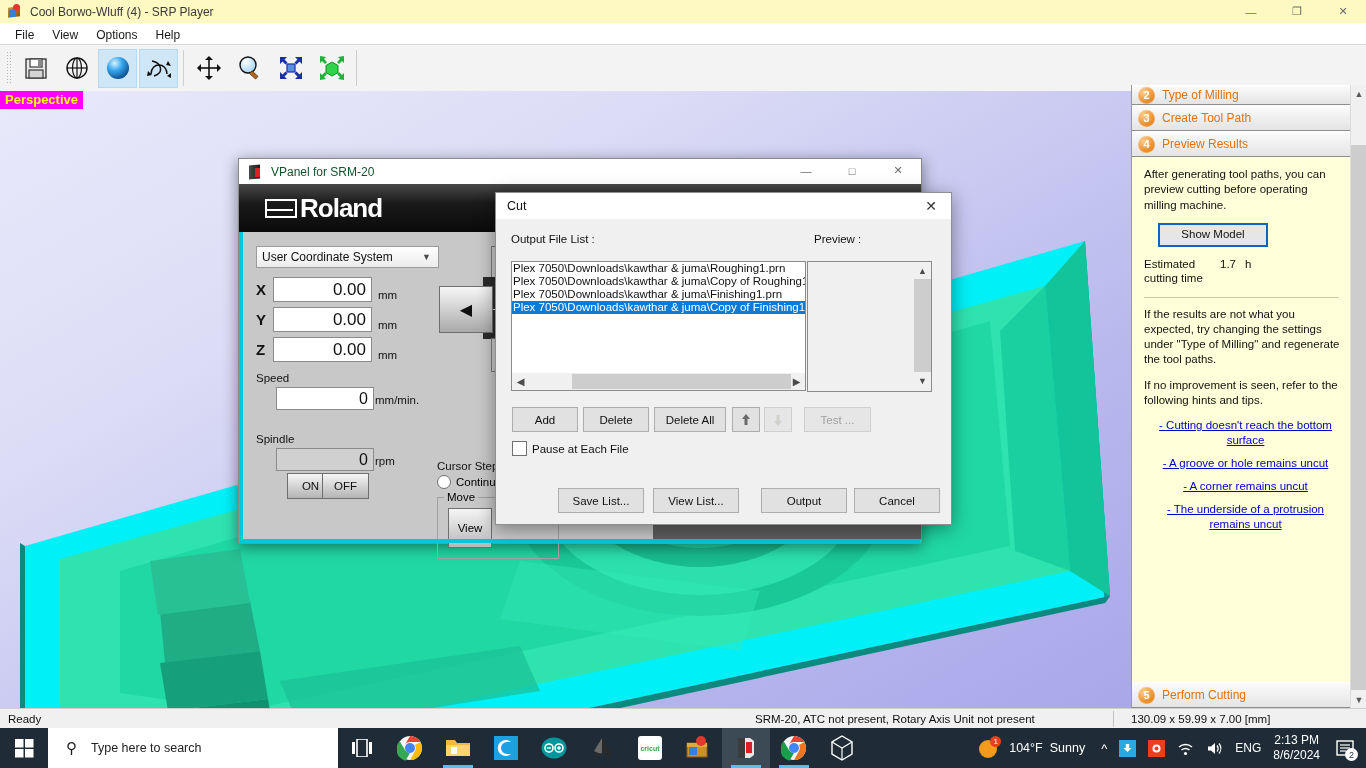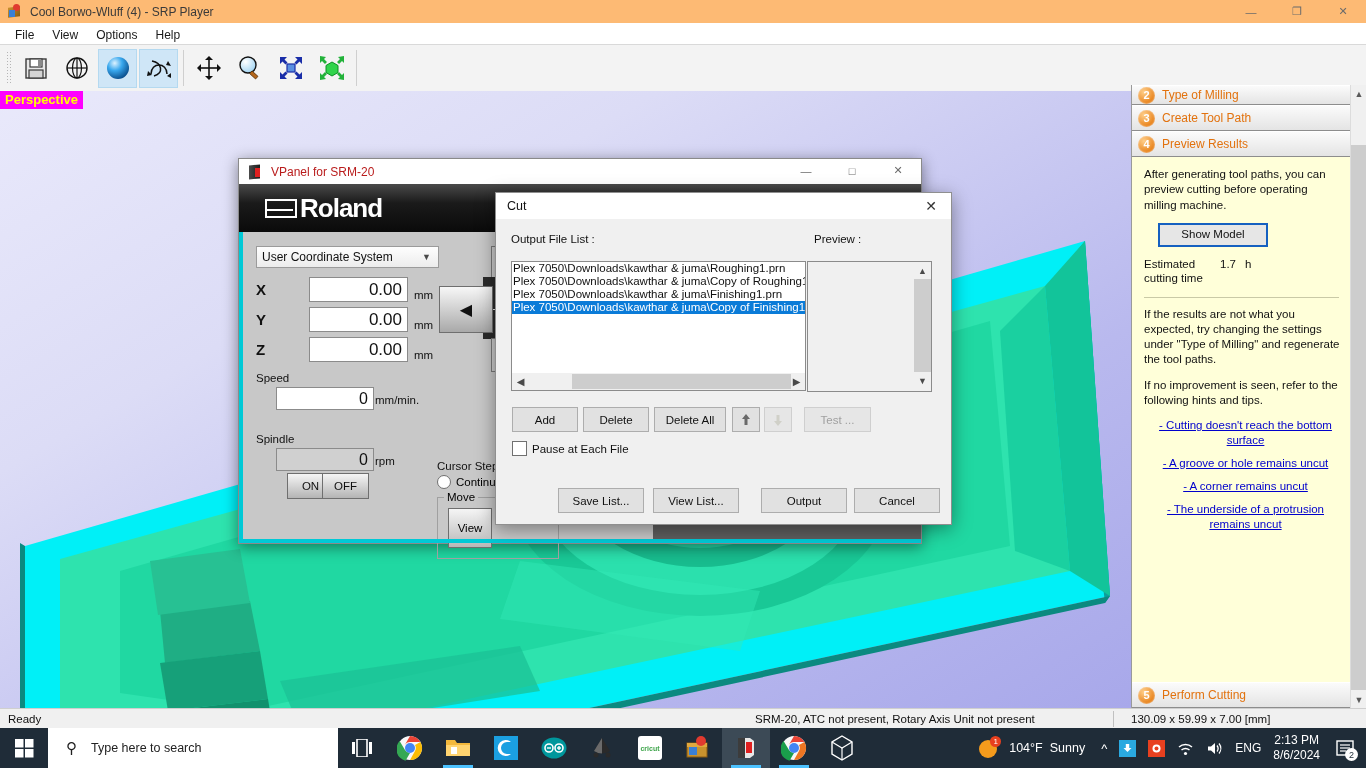--- a/index.html
+++ b/index.html
@@ -4,21 +4,21 @@
 <style>
   html,body{margin:0;padding:0;}
   body{
     width:1366px;height:768px;overflow:hidden;position:relative;
     font-family:"Liberation Sans", sans-serif;
     background:#ffffff;
     -webkit-font-smoothing:none;
   }
   
   #app-window{position:absolute;left:0;top:0;width:1366px;height:708px;background:#f0f0f0;}
-  #title-bar{height:23px;background:#fdba74;display:flex;align-items:center;position:relative;border-bottom:0px;}
+  #title-bar{height:23px;background:#fef9c3;display:flex;align-items:center;position:relative;border-bottom:0px;}
   #app-icon{width:16px;height:16px;margin-left:7px;margin-right:7px;position:relative;flex:0 0 auto;}
   #app-icon .i1{position:absolute;left:1px;top:3px;width:12px;height:10px;background:linear-gradient(135deg,#c8922e,#8a5a12);transform:skewY(-8deg);}
   #app-icon .i2{position:absolute;left:6px;top:0px;width:7px;height:7px;border-radius:50%;background:#e03a2f;}
   #app-icon .i3{position:absolute;left:2px;top:6px;width:6px;height:7px;background:#3a7fd5;}
   #app-title{font-size:12px;color:#3a3a3a;font-family:"Liberation Sans",sans-serif;}
   .win-btns{position:absolute;right:0;top:0;height:23px;display:flex;}
   .win-btn{width:46px;height:23px;display:flex;align-items:center;justify-content:center;color:#6b6b6b;font-size:11px;}
 
   #menu-bar{height:21px;background:#ffffff;display:flex;align-items:flex-end;padding-left:6px;}
   .menu-item{font-size:12px;color:#1a1a1a;padding:2px 9px;}
@@ -84,35 +84,35 @@
   #clock{color:#fff;font-size:12px;line-height:1.25;text-align:center;margin:0 10px 0 6px;}
   #weather{display:flex;align-items:center;color:#fff;font-size:12.5px;}
 
   
   #vpanel{position:absolute;left:238px;top:158px;width:682px;height:384px;background:#d4d0c8;
     box-shadow:0 3px 14px rgba(0,0,0,.45);border:1px solid #8a8a8a;}
   #vp-title{height:25px;background:#ffffff;display:flex;align-items:center;position:relative;}
   #vp-icon{width:16px;height:16px;margin-left:8px;margin-right:8px;position:relative;}
   #vp-icon .a{position:absolute;left:2px;top:1px;width:11px;height:14px;background:linear-gradient(90deg,#4a4a4a,#1c1c1c);transform:skewY(-6deg);}
   #vp-icon .b{position:absolute;left:8px;top:4px;width:5px;height:9px;background:#e02020;}
-  #vp-title-txt{font-size:12px;color:#b91c1c;}
+  #vp-title-txt{font-size:12px;color:#14532d;}
   #vp-banner{height:48px;background:linear-gradient(#4a4a4a 0%,#1a1a1a 40%,#0a0a0a 100%);display:flex;align-items:center;}
   #roland{margin-left:26px;display:flex;align-items:center;}
   #roland .mark{width:28px;height:15px;border:2px solid #fff;margin-right:3px;position:relative;}
   #roland .mark::after{content:"";position:absolute;left:-2px;top:8px;width:28px;height:2px;background:#fff;}
   #roland .txt{color:#fff;font-size:26px;font-weight:bold;letter-spacing:-1px;font-family:"Liberation Sans",sans-serif;}
   #vp-body{position:relative;height:311px;background:#c8c8c8;}
   #vp-left-strip{position:absolute;left:0;top:0;width:4px;height:311px;background:#00c9d6;}
   #coord-select{position:absolute;left:17px;top:14px;width:176px;height:20px;background:linear-gradient(#fefefe,#ececec);
     border:1px solid #9b9b9b;display:flex;align-items:center;padding-left:5px;font-size:12px;color:#111;}
   #coord-select .chev{position:absolute;right:7px;top:5px;color:#4a4a4a;font-size:9px;}
   .axis-row{position:absolute;display:flex;align-items:center;}
   .axis-lbl{width:17px;font-size:15px;font-weight:bold;color:#111;}
   .axis-box{width:92px;height:23px;background:#fff;border:1px solid #8b8b8b;display:flex;align-items:center;
-    justify-content:flex-end;padding-right:5px;font-size:17px;color:#111;margin-left:36px;}
+    justify-content:flex-end;padding-right:5px;font-size:17px;color:#111;}
   .axis-unit{margin-left:6px;font-size:11.5px;color:#111;align-self:flex-end;padding-bottom:1px;}
   .fld-lbl{position:absolute;font-size:11.5px;color:#111;}
   .sm-box{position:absolute;height:21px;border:1px solid #8b8b8b;display:flex;align-items:center;
     justify-content:flex-end;padding-right:5px;font-size:16px;color:#111;}
   .onoff{position:absolute;width:45px;height:24px;background:linear-gradient(#f5f5f5,#b4b4b4);
     border:1px solid #6f6f6f;display:flex;align-items:center;justify-content:center;font-size:11.5px;color:#111;}
   #jog-left{position:absolute;left:200px;top:54px;width:52px;height:45px;
     background:linear-gradient(#f7f7f7,#a9a9a9);border:1px solid #6f6f6f;display:flex;align-items:center;justify-content:center;}
   #jog-hub{position:absolute;left:244px;top:45px;width:40px;height:62px;background:#2b2b2b;display:flex;align-items:center;justify-content:center;}
   #jog-up{position:absolute;left:252px;top:14px;width:24px;height:32px;background:linear-gradient(90deg,#cfcfcf,#8f8f8f);border:1px solid #7a7a7a;}

